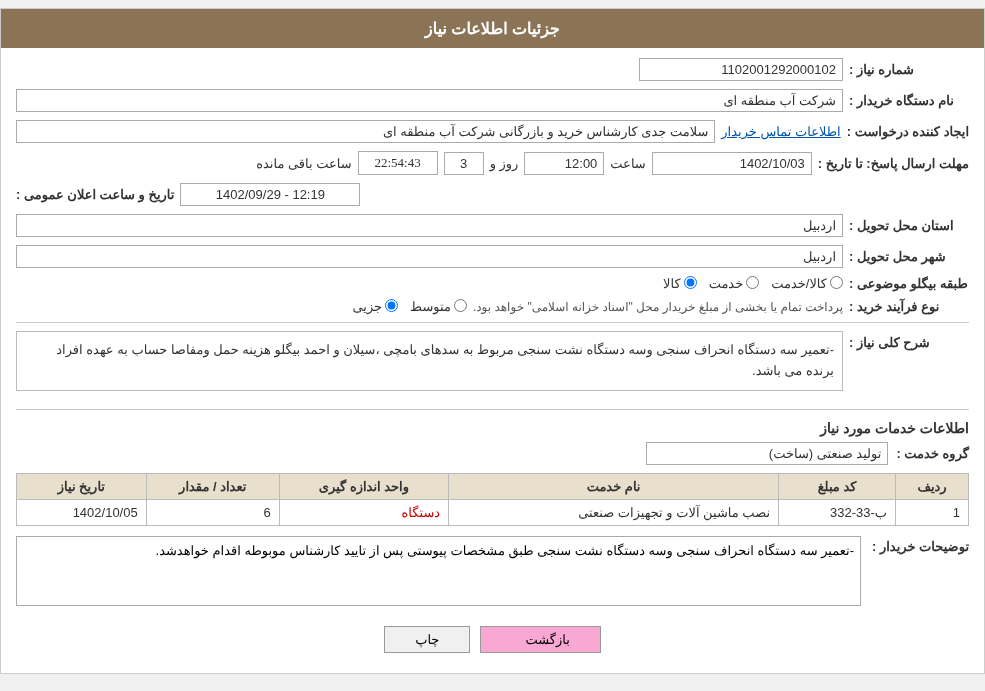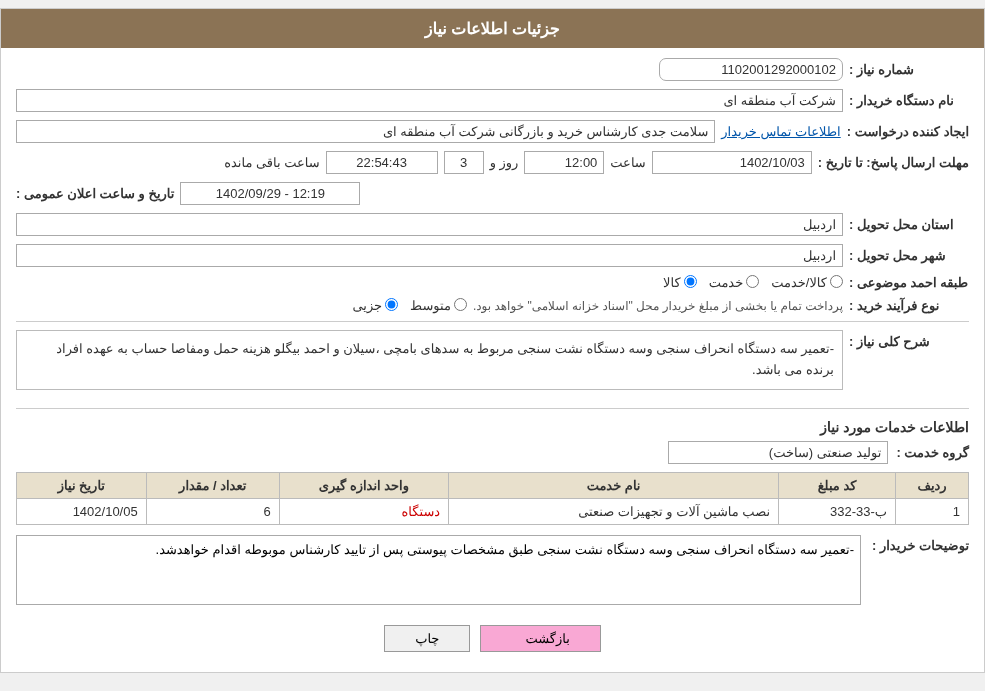--- a/index.html
+++ b/index.html
@@ -44,22 +44,21 @@
       border: 1px solid #aaa;
       background: #fff;
       padding: 3px 6px;
       min-height: 22px;
       display: inline-block;
     }
     .input-wide {
       flex: 1;
     }
     .input-fixed-large {
-      width: 184px;
-      border-radius: 7px;
+      width: 204px;
     }
     .input-fixed-med {
       width: 160px;
     }
     .blue-link {
       color: #0055aa;
       text-decoration: underline;
       cursor: pointer;
     }
     
@@ -204,41 +203,41 @@
       <div class="input-box" style="flex:1;">سلامت جدی کارشناس خرید و بازرگانی شرکت آب منطقه ای</div>
     </div>
 
     <div class="row">
       <span class="label">مهلت ارسال پاسخ: تا تاریخ :</span>
       <div class="input-box input-fixed-med">1402/10/03</div>
       <span>ساعت</span>
       <div class="input-box" style="width:80px;">12:00</div>
       <span>روز و</span>
       <div class="input-box" style="width:40px; text-align:center;">3</div>
-      <div class="input-box" style="width:112px; direction:ltr; text-align:center;">22:54:43</div>
+      <div class="input-box" style="width:80px; direction:ltr; text-align:center;font-family:Liberation Serif, serif;">22:54:43</div>
       <span>ساعت باقی مانده</span>
     </div>
 
     <div class="row" style="justify-content: flex-end;">
       <div class="input-box" style="width:180px; direction:ltr; text-align:center;">1402/09/29 - 12:19</div>
       <span class="label">تاریخ و ساعت اعلان عمومی :</span>
     </div>
 
     <div class="row">
       <span class="label">استان محل تحویل :</span>
       <div class="input-box input-wide">اردبیل</div>
     </div>
 
     <div class="row">
       <span class="label">شهر محل تحویل :</span>
       <div class="input-box input-wide">اردبیل</div>
     </div>
 
     <div class="row">
-      <span class="label">طبقه احمد موضوعی :</span>
+      <span class="label">طبقه بیگلو موضوعی :</span>
       <div class="radio-row">
         <div class="radio-item">
           <input type="radio" name="category" style="">
           <span>کالا/خدمت</span>
         </div>
         <div class="radio-item">
           <input type="radio" name="category" style="">
           <span>خدمت</span>
         </div>
         <div class="radio-item">
@@ -270,21 +269,21 @@
       <div class="desc-box" style="flex:1;">-تعمیر سه دستگاه انحراف سنجی وسه دستگاه نشت سنجی مربوط به سدهای بامچی ،سیلان و احمد بیگلو
 هزینه حمل ومفاصا حساب به عهده افراد برنده می باشد.</div>
     </div>
 
     <hr class="divider">
 
     <div class="section-title">اطلاعات خدمات مورد نیاز</div>
 
     <div class="group-row">
       <span class="group-label">گروه خدمت :</span>
-      <div class="input-box" style="width:220px;">تولید صنعتی (ساخت)</div>
+      <div class="input-box" style="width:242px;">تولید صنعتی (ساخت)</div>
     </div>
 
     <table class="services-table">
       <thead>
         <tr>
           <th>ردیف</th>
           <th>کد مبلغ</th>
           <th>نام خدمت</th>
           <th>واحد اندازه گیری</th>
           <th>تعداد / مقدار</th>

